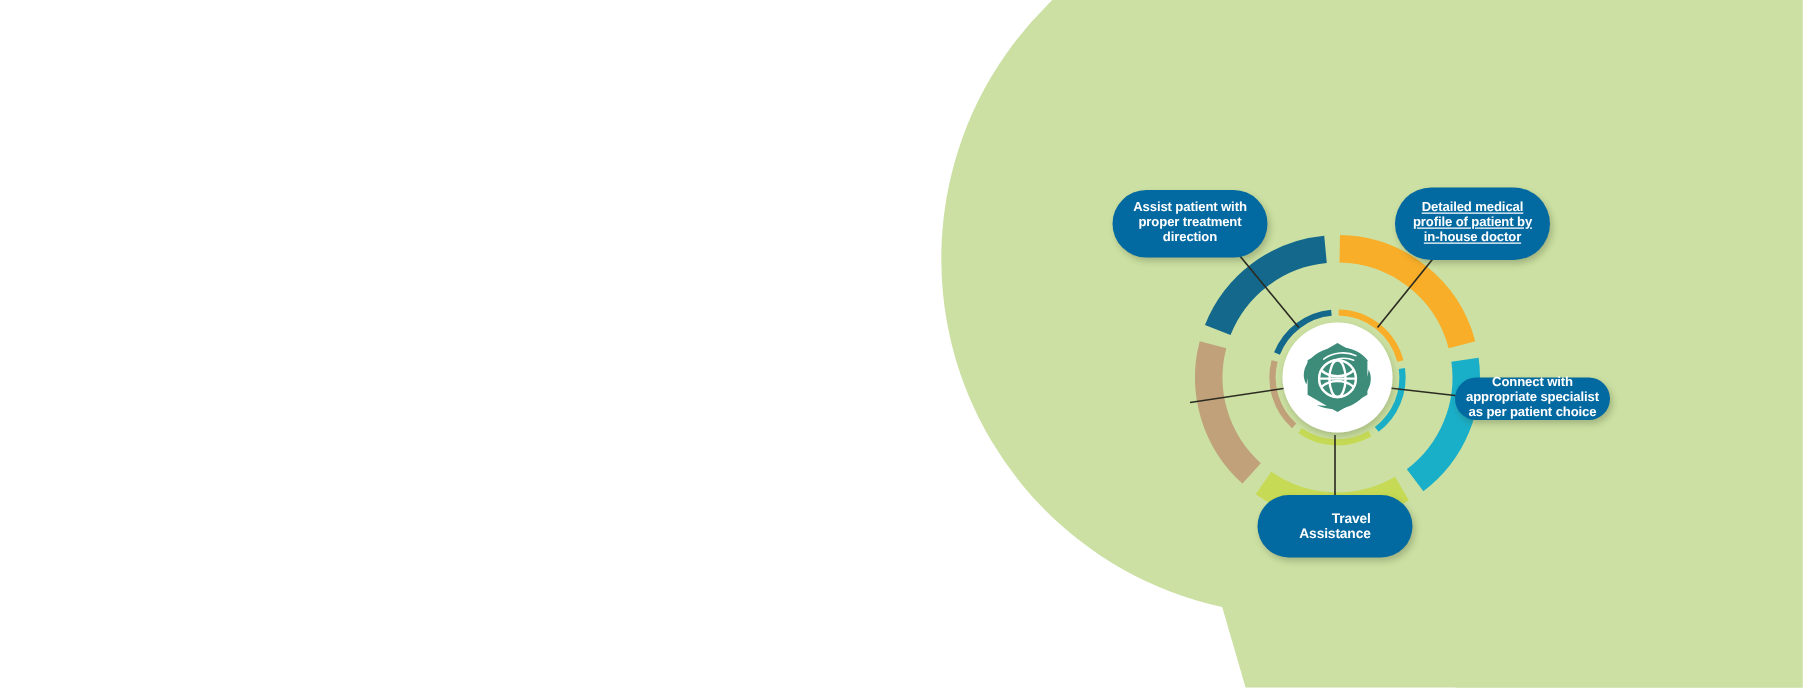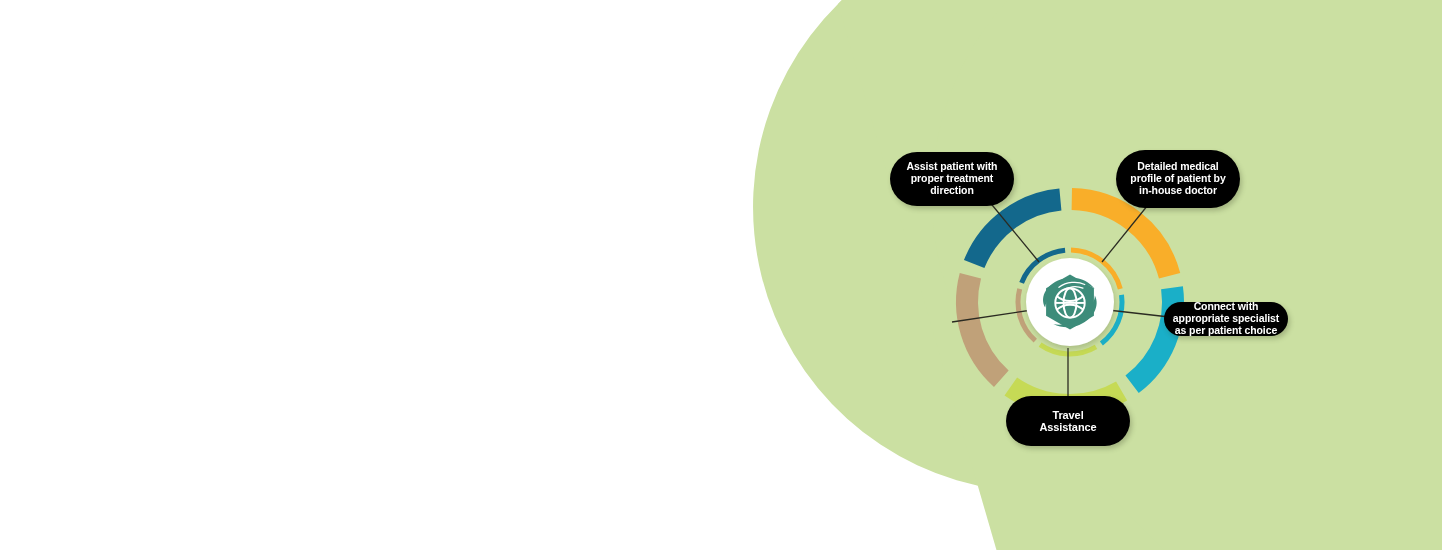--- a/index.html
+++ b/index.html
@@ -5,33 +5,33 @@
   html,body{margin:0;padding:0;}
   body{
     width:1442px;height:550px;background:#ffffff;overflow:hidden;
     font-family:"Liberation Sans","DejaVu Sans",sans-serif;position:relative;
   }
   #stage{position:absolute;inset:0;width:1442px;height:550px;}
   svg.layer{position:absolute;left:0;top:0;width:1442px;height:550px;overflow:visible;}
 
   .pill{
     position:absolute;box-sizing:border-box;
-    background:#000000;border-radius:999px;
+    background:#0369a1;border-radius:999px;
     display:flex;align-items:center;justify-content:center;text-align:center;
     color:#ffffff;font-weight:bold;line-height:1.12;
     box-shadow:2px 3px 5px rgba(60,70,40,0.28);
     padding:4px 8px;letter-spacing:-0.1px;
   }
   .pill span{display:block;white-space:pre-line;}
 
   #pill-assist{left:890px;top:152px;width:124px;height:54px;font-size:10.5px;}
-  #pill-profile{left:1116px;top:150px;width:124px;height:58px;font-size:10.5px;}
+  #pill-profile{left:1116px;top:150px;width:124px;height:58px;font-size:10.5px;text-decoration:underline;}
   #pill-connect{left:1164px;top:302px;width:124px;height:34px;font-size:10.5px;}
   #pill-cost{left:838px;top:302px;width:124px;height:60px;font-size:10.5px;}
-  #pill-travel{left:1006px;top:396px;width:124px;height:50px;font-size:11px;}
+  #pill-travel{left:1006px;top:396px;width:124px;height:50px;font-size:11px;text-align:right;}
 </style>
 </head>
 <body>
 
 <div id="stage">
 
   <svg class="layer" viewBox="0 0 1442 550">
     <defs>
       <filter id="softShadow" x="-30%" y="-30%" width="180%" height="180%">
         <feDropShadow dx="2" dy="3" stdDeviation="3" flood-color="#5e6b3f" flood-opacity="0.30"></feDropShadow>

